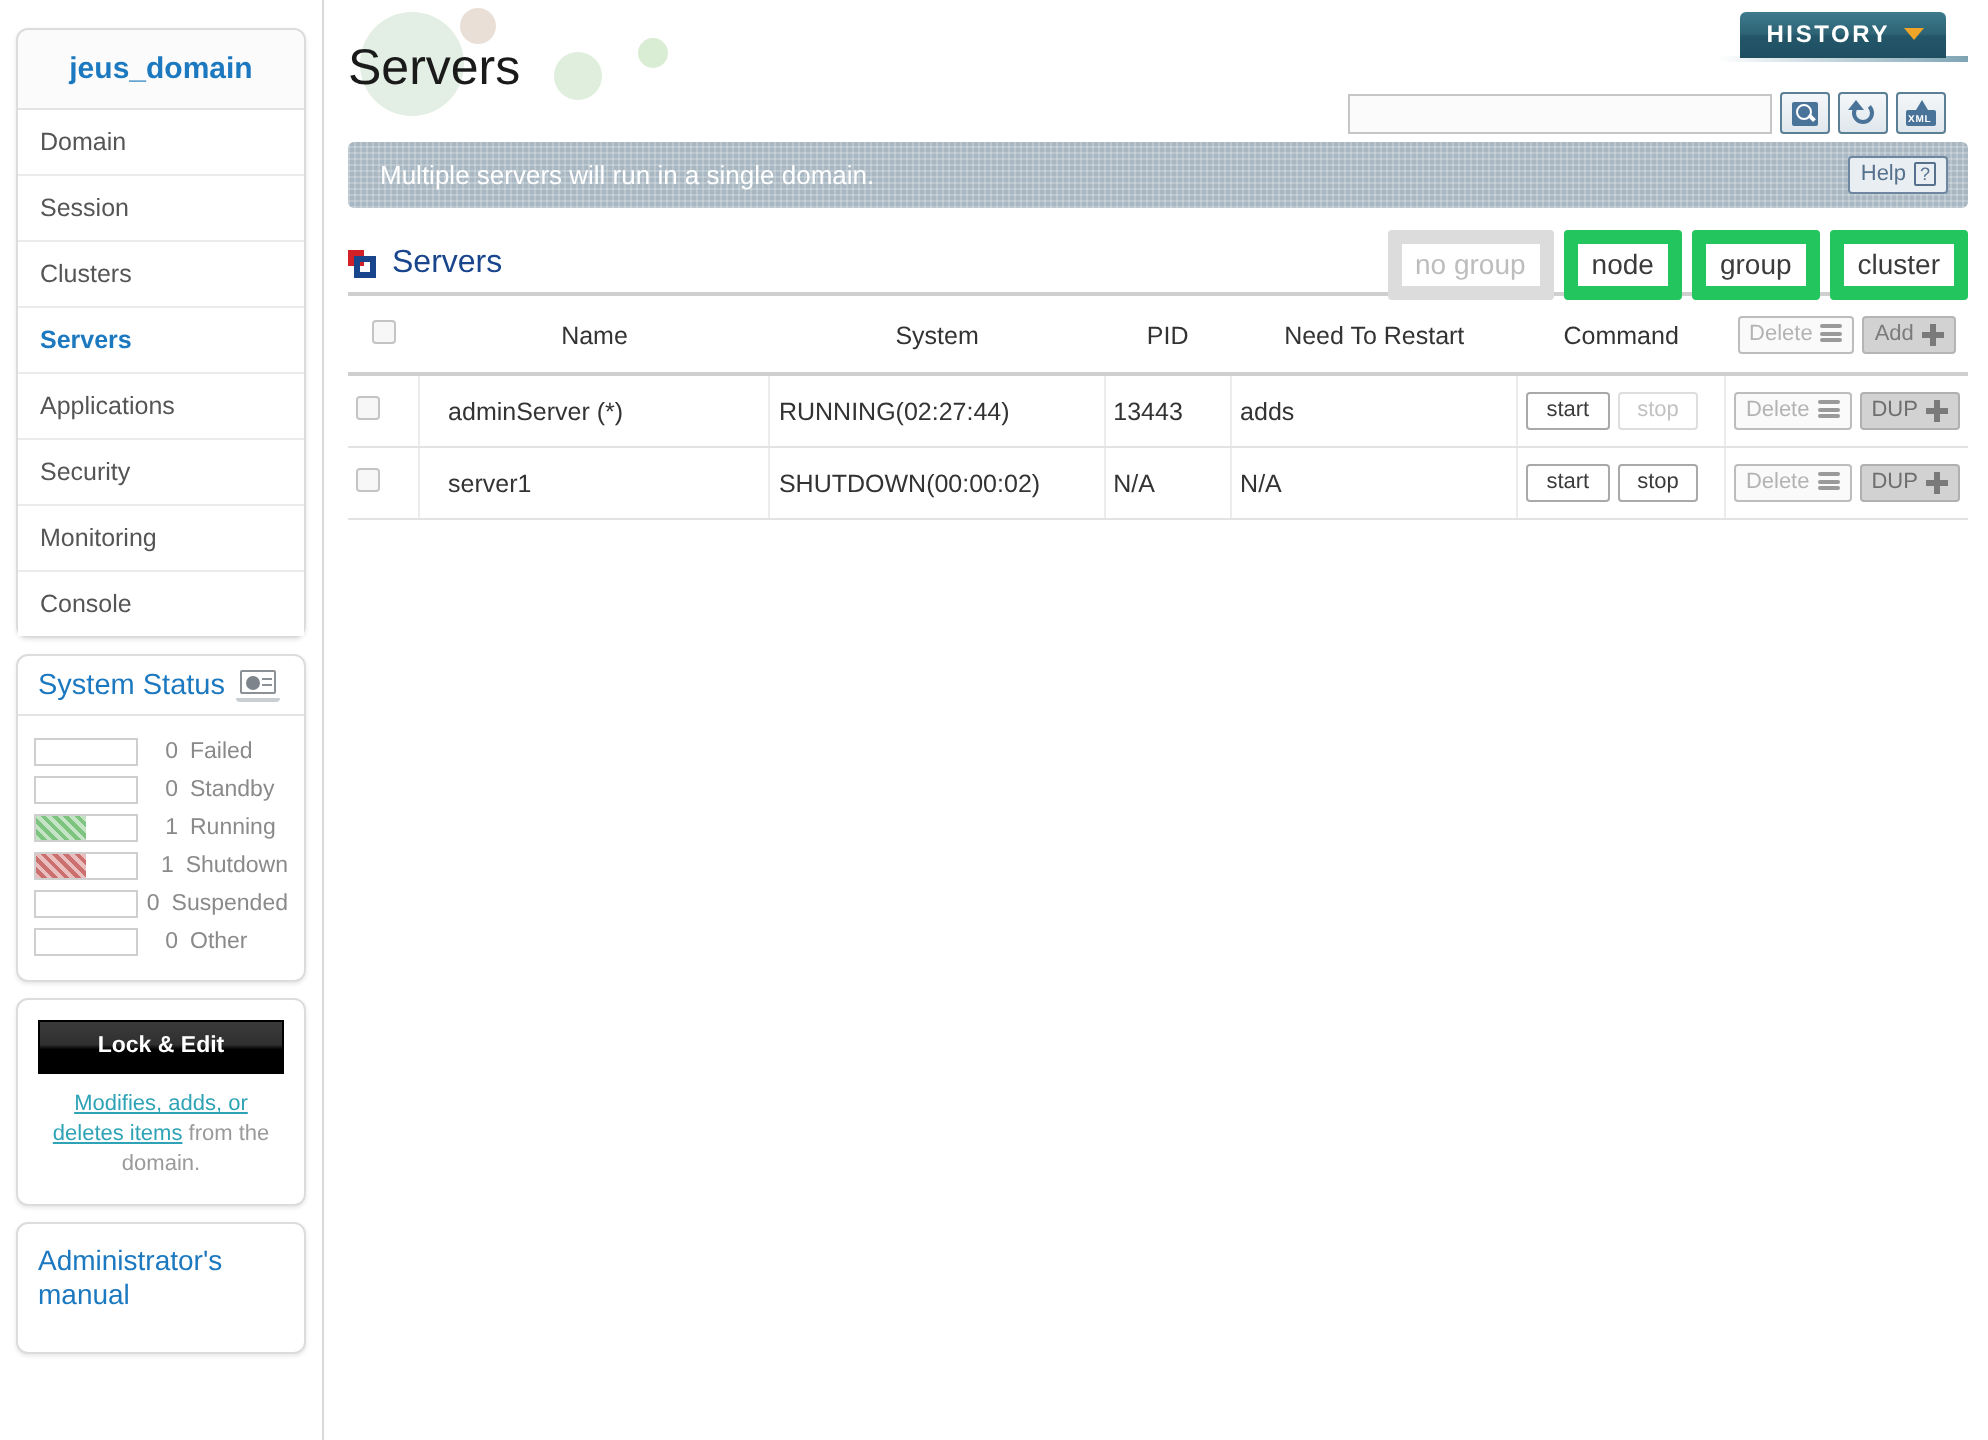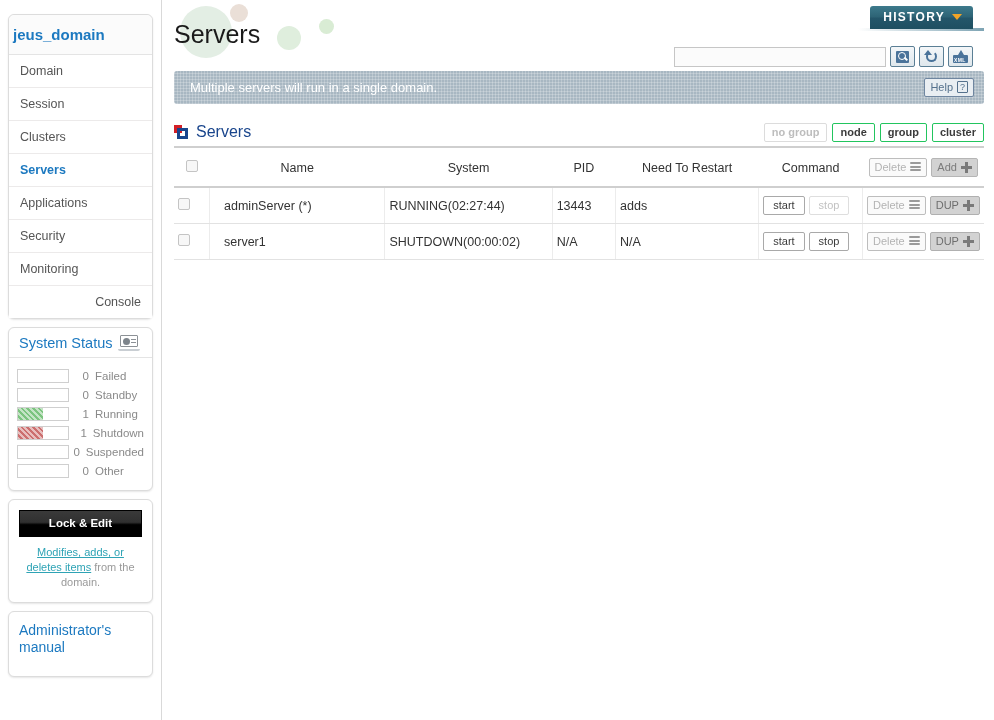--- a/index.html
+++ b/index.html
@@ -20,37 +20,38 @@
     padding: 8px;
   }
   .panel {
     background: #ffffff;
     border: 1px solid #dcdcdc;
     border-radius: 6px;
     box-shadow: 0 1px 2px rgba(0,0,0,.10);
   }
   #domain-panel { margin-top: 6px; }
   .domain-title {
+    text-align: center;
     font-size: 15px;
     font-weight: bold;
     color: #1c79c0;
     padding: 11px 4px 11px;
     border-bottom: 1px solid #e4e4e4;
     background: #fbfbfb;
     border-radius: 6px 6px 0 0;
   }
   .nav-item {
     padding: 9px 11px;
     font-size: 12.5px;
     color: #555;
     border-bottom: 1px solid #eceaea;
     cursor: pointer;
     background: #fff;
   }
-  .nav-item:last-child { border-bottom: none; text-align: right; }
+  .nav-item:last-child { border-bottom: none; }
   .nav-item.active { color: #1c79c0; font-weight: bold; }
 
   
   #status-panel { margin-top: 8px; }
   .status-head {
     display: flex; align-items: center; gap: 6px;
     padding: 7px 10px 6px;
     border-bottom: 1px solid #e4e4e4;
   }
   .status-head .st { font-size: 14.5px; color: #1c79c0; font-weight: normal; }
@@ -204,22 +205,22 @@
     border-bottom: 2px solid #cfcfcf;
   }
   .sec-left { display: flex; align-items: center; gap: 8px; }
   .logo-sq { width: 14px; height: 14px; position: relative; }
   .logo-sq .r { position: absolute; left: 0; top: 0; width: 8px; height: 8px; background: #d31f26; }
   .logo-sq .b { position: absolute; right: 0; bottom: 0; width: 11px; height: 11px;
     border: 3px solid #19458c; background: transparent; }
   .sec-title { font-size: 16px; color: #19458c; }
   .grp-btns { display: flex; gap: 5px; }
   .grp-btn {
-    font-size: 11px; color: #3b3b3b; background: #fff;
-    border: 1px solid #22c55e; border-radius: 2px; padding: 2px 7px 3px; cursor: pointer; font-weight: bold;
+    font-size: 14px; color: #3b3b3b; background: #fff;
+    border: 7px solid #22c55e; border-radius: 2px; padding: 2px 7px 3px; cursor: pointer;
   }
   .grp-btn.disabled { color: #bdbdbd; border-color: #dcdcdc; }
 
   
   #tbl { position: absolute; left: 12px; top: 150px; width: 810px; }
   table { border-collapse: collapse; width: 100%; }
   thead th {
     font-size: 12.5px; font-weight: normal; color: #333;
     padding: 8px 4px 9px; border-bottom: 2px solid #cfcfcf; text-align: center;
   }

